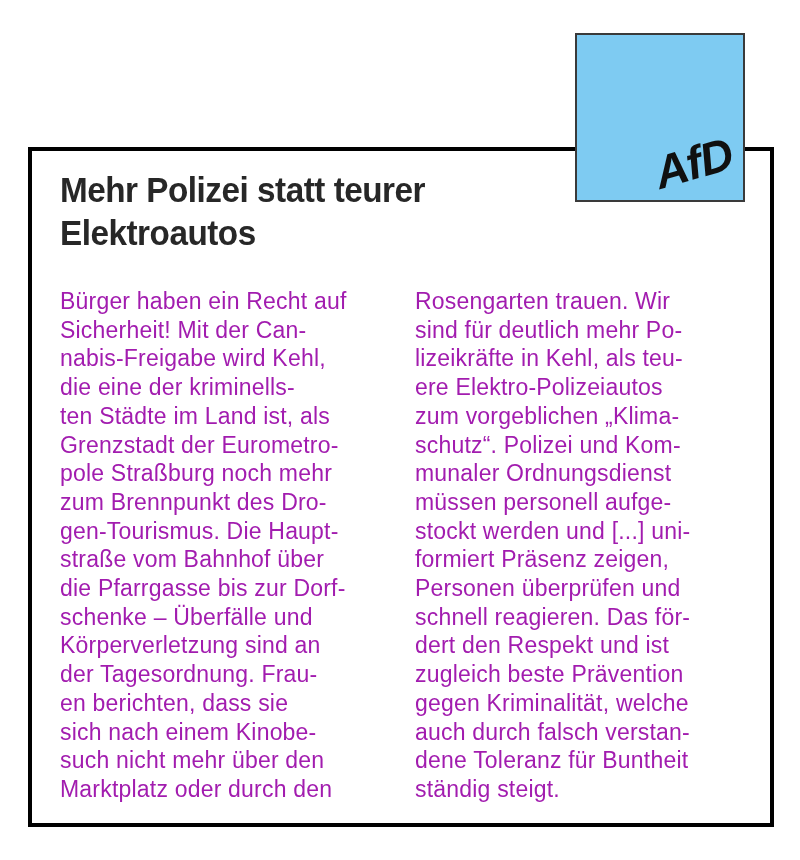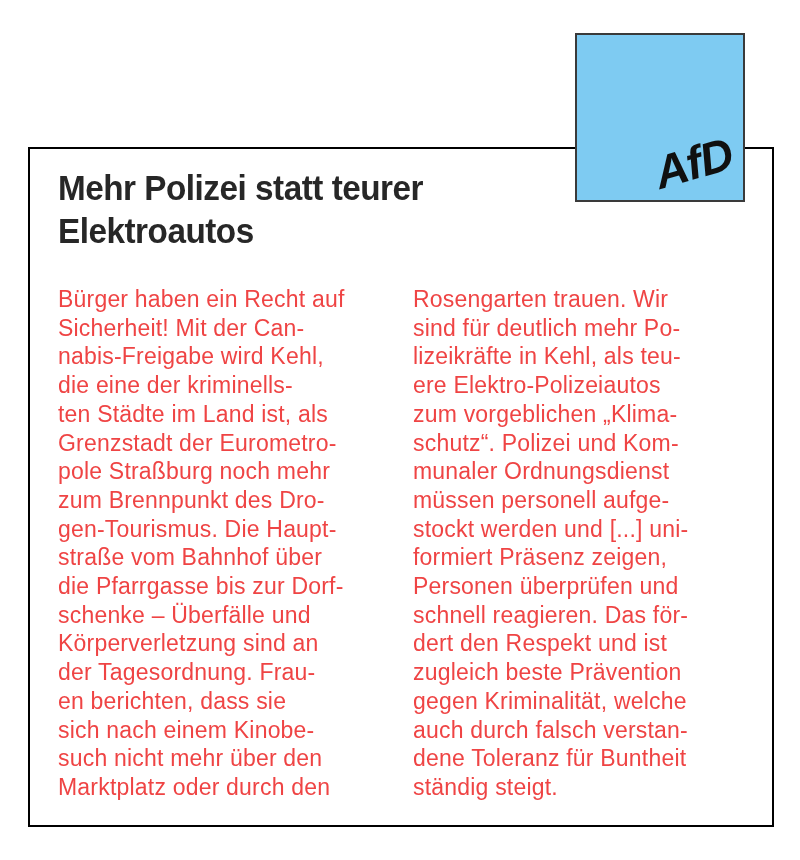--- a/index.html
+++ b/index.html
@@ -15,21 +15,21 @@
     overflow: hidden;
     font-family: "Liberation Sans", "DejaVu Sans", sans-serif;
   }
   .article-box {
     position: absolute;
     left: 28px;
     top: 147px;
     width: 746px;
     height: 680px;
     box-sizing: border-box;
-    border: 2px solid #000000;
+    border: 4px solid #000000;
     background: #ffffff;
   }
   .headline {
     position: absolute;
     left: 28px;
     top: 17px;
     margin: 0;
     font-size: 35px;
     line-height: 43px;
     font-weight: bold;
@@ -49,21 +49,21 @@
     top: 136px;
     width: 688px;
     display: flex;
     gap: 22px;
   }
   .col {
     margin: 0;
     width: 333px;
     font-size: 23px;
     line-height: 28.7px;
-    color: #ef4444;
+    color: #a21caf;
     letter-spacing: 0.2px;
     white-space: pre-line;
   }
   .afd-badge {
     position: absolute;
     left: 575px;
     top: 33px;
     width: 170px;
     height: 169px;
     box-sizing: border-box;

